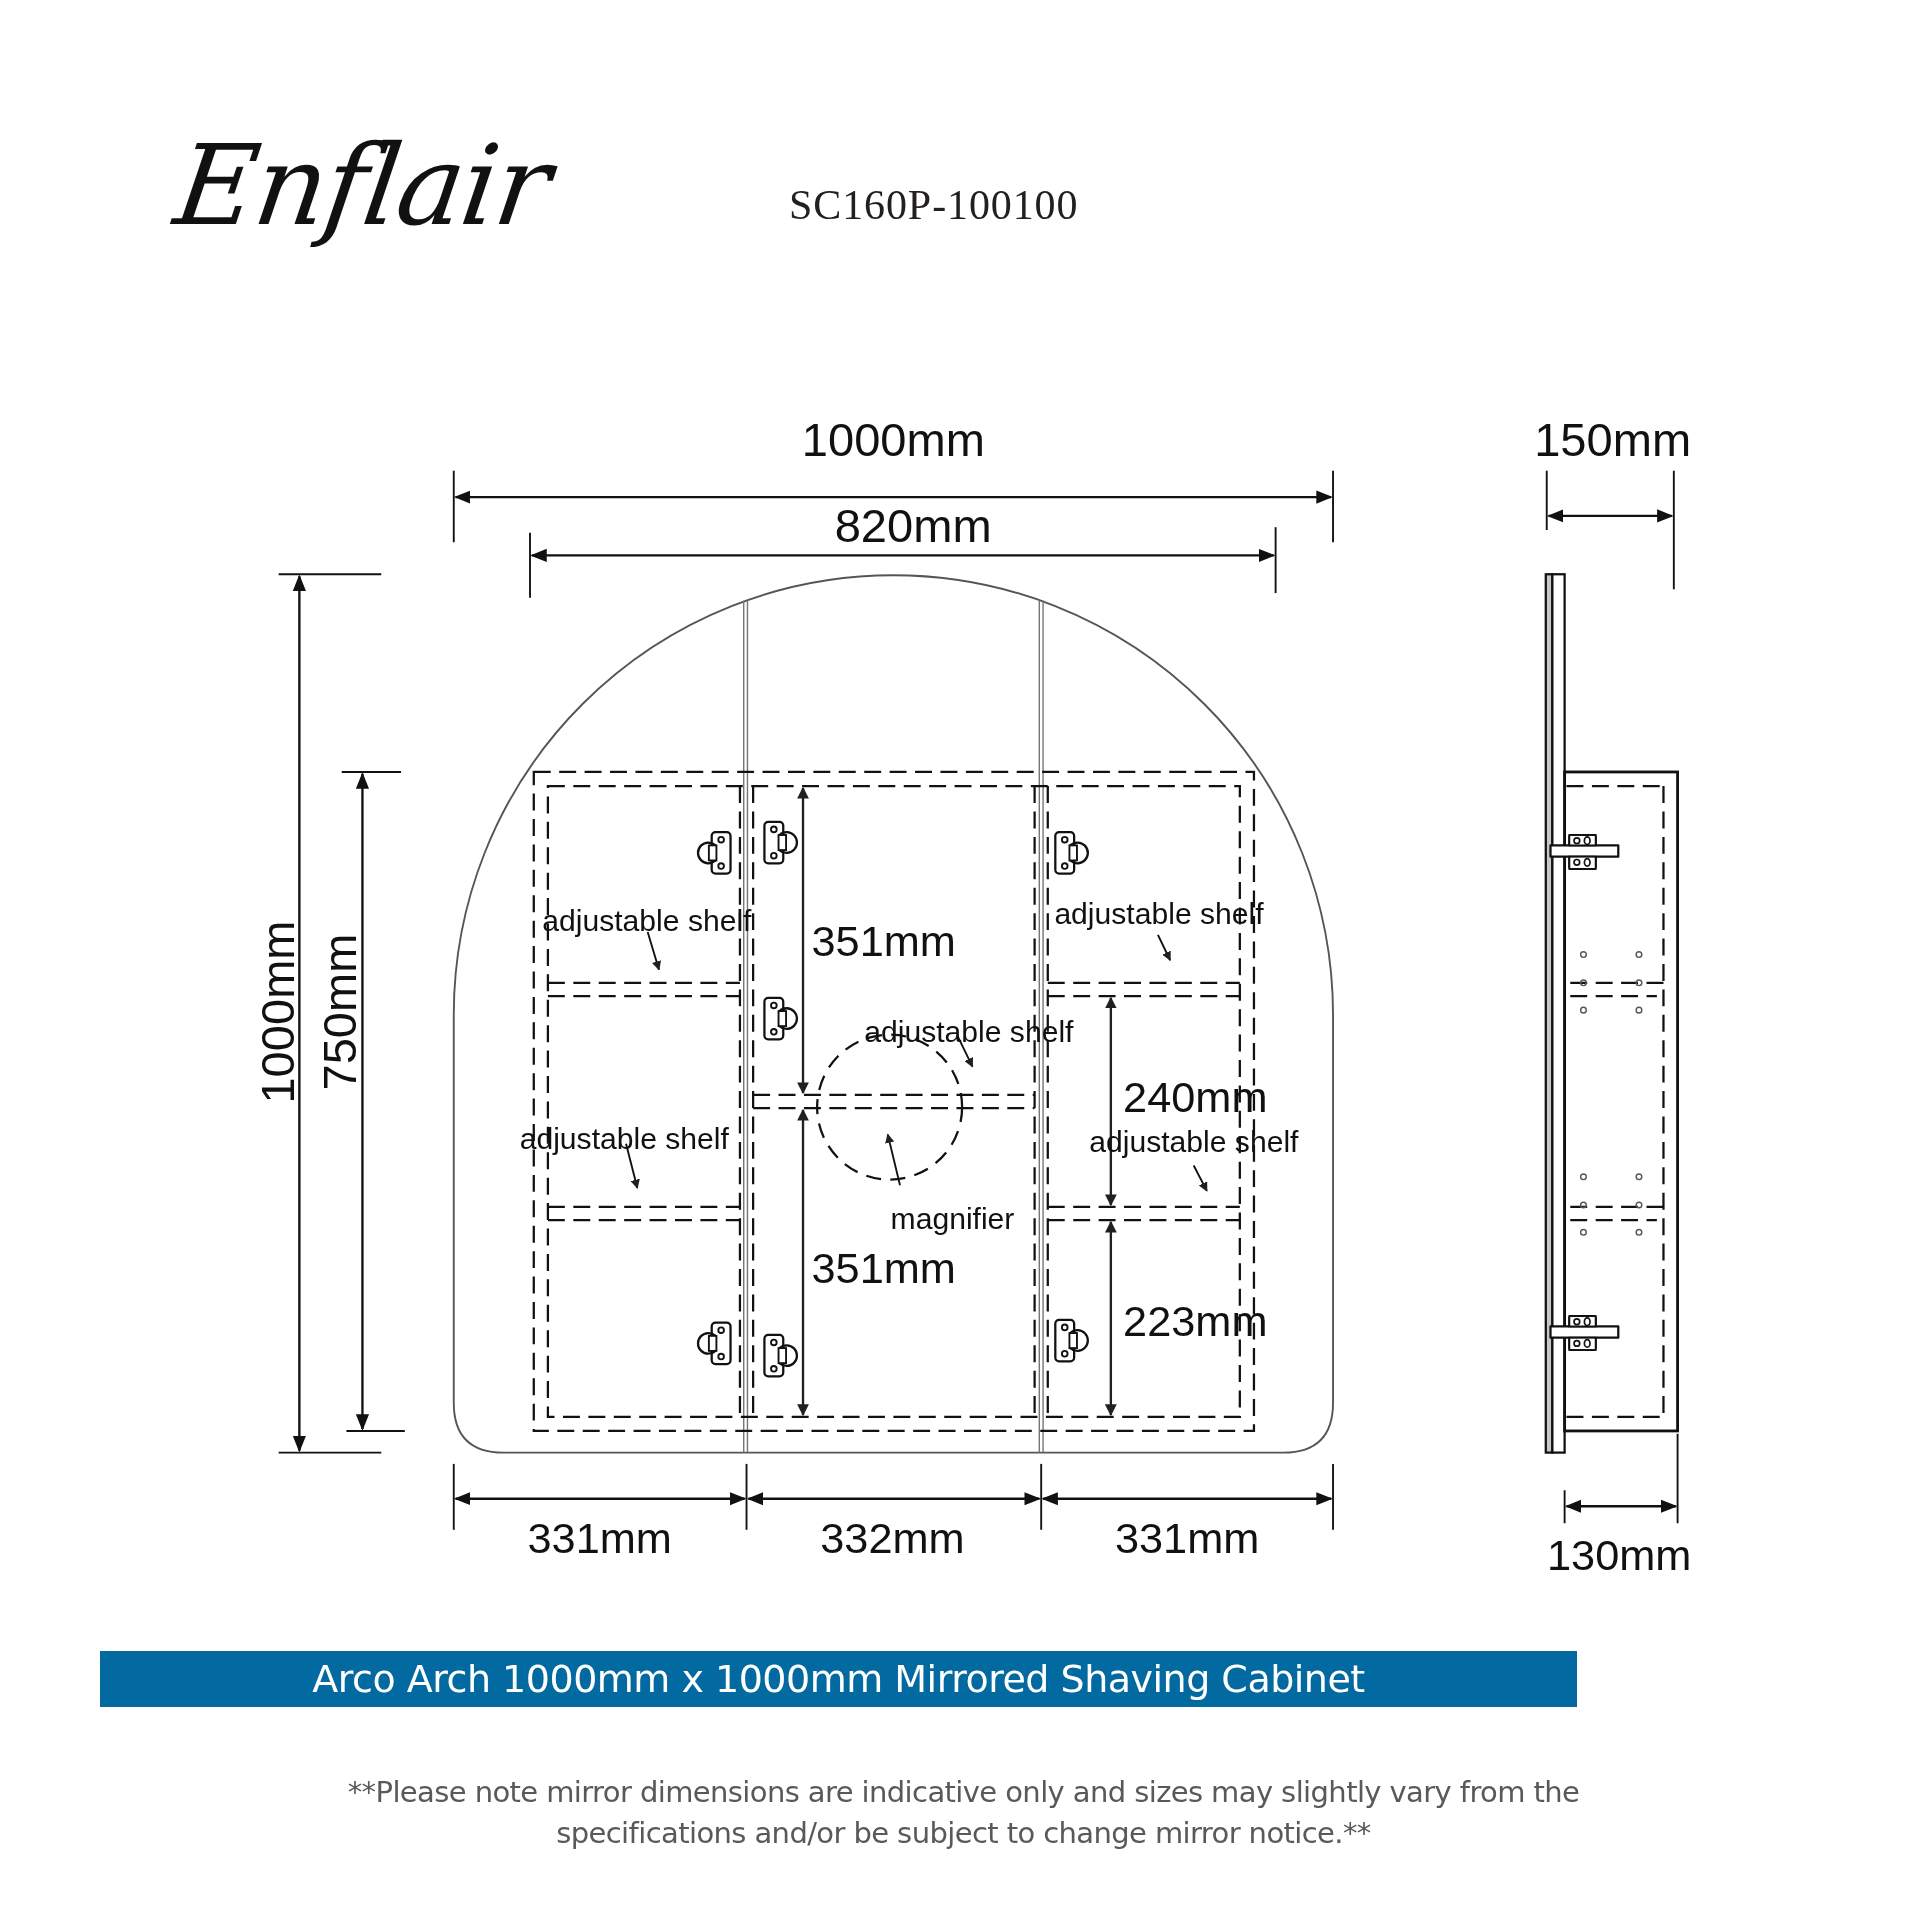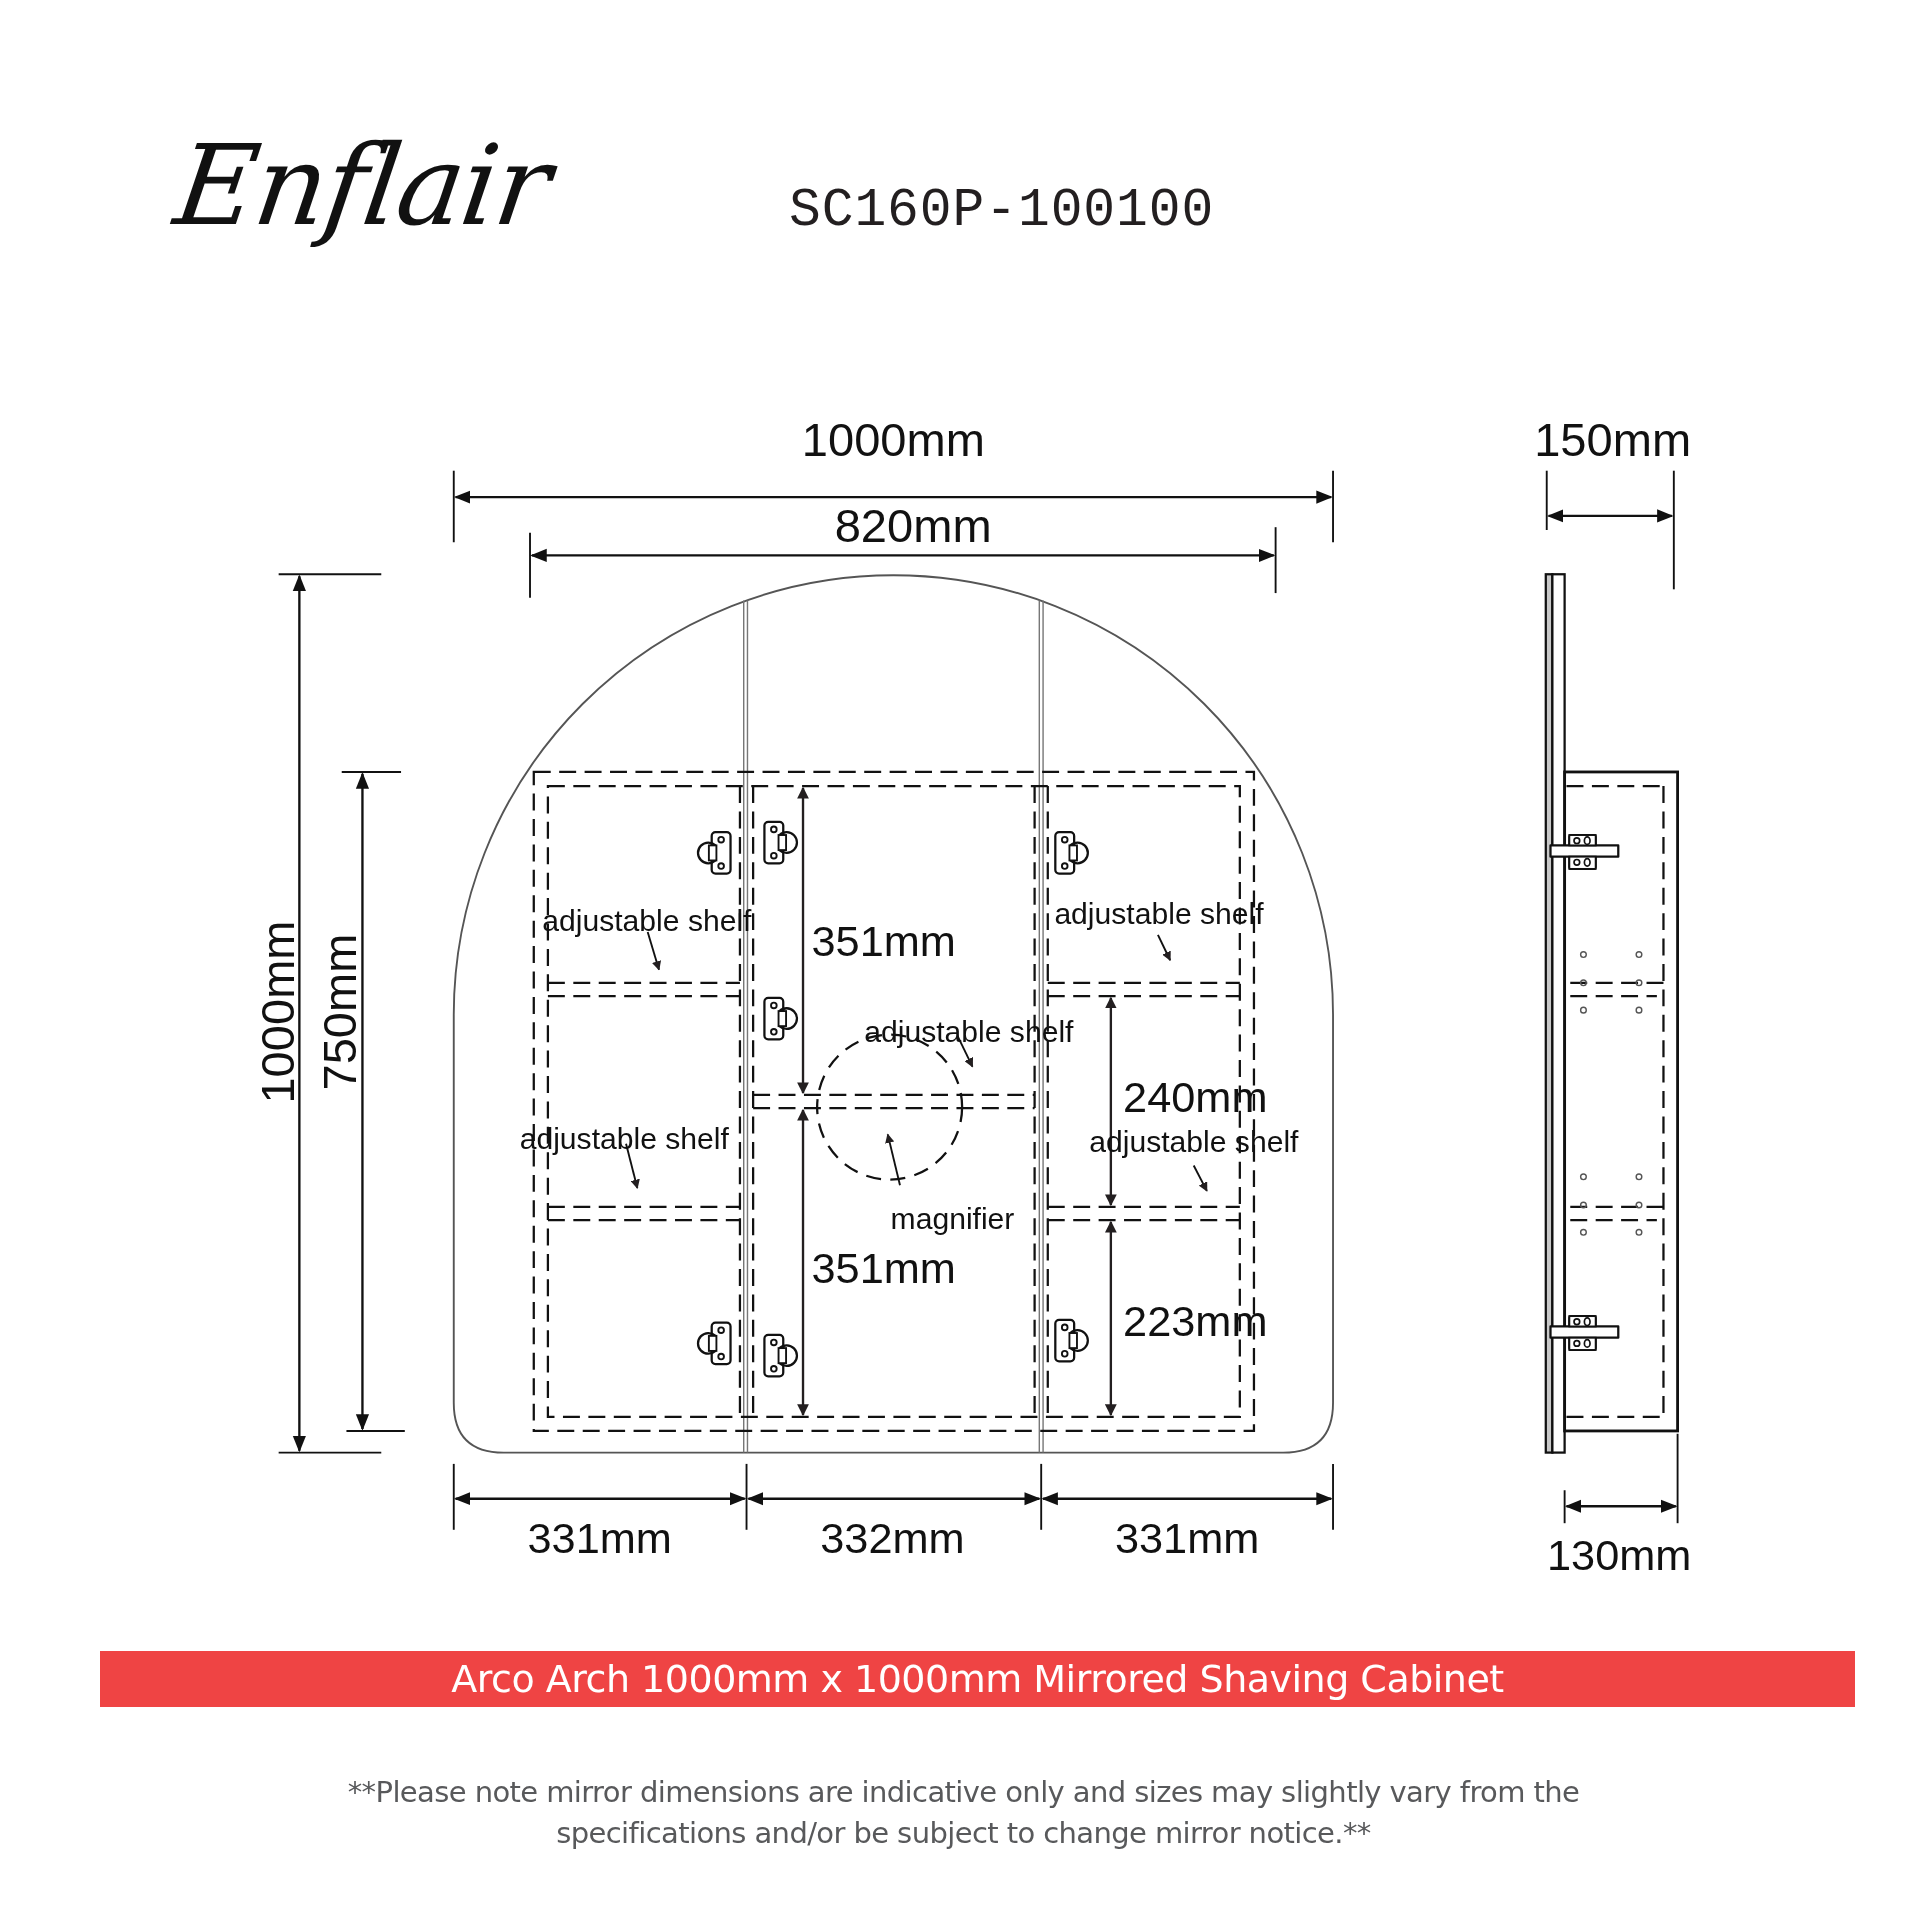--- a/index.html
+++ b/index.html
@@ -1,22 +1,22 @@
 <!DOCTYPE html>
 <html style="font-size:15px"><head>
 <meta charset="utf-8">
 <style>
   html, body { margin:0; padding:0; background:#ffffff; }
   body { width:1928px; height:1928px; position:relative; overflow:hidden; font-family:"Liberation Sans", sans-serif; color:#111; }
   .abs { position:absolute; }
   .logo { left:177px; top:121px; font-family:"DejaVu Serif", serif; font-style:italic; font-size:111px; letter-spacing:-1.9px; color:#111; transform:skewX(-8deg); }
-  .model { left:789px; top:181px; font-family:Liberation Mono, monospace; font-size:53px; color:#231f20; letter-spacing:0.9px; }
+  .model { left:789px; top:181px; font-family:Liberation Serif, serif; font-size:42px; color:#231f20; letter-spacing:0.9px; }
   svg.drawing { position:absolute; left:0; top:0; }
   .dimtext { font-family:"Liberation Sans", sans-serif; fill:#111; }
-  .banner { left:100px; top:1651px; width:1755px; height:56px; background:#ef4444; color:#fff; display:flex; align-items:center; justify-content:center; font-family:"DejaVu Sans", sans-serif; font-size:38px; letter-spacing:-0.5px; }
+  .banner { left:100px; top:1651px; width:1477px; height:56px; background:#0369a1; color:#fff; display:flex; align-items:center; justify-content:center; font-family:"DejaVu Sans", sans-serif; font-size:38px; letter-spacing:-0.5px; }
   .note { left:100px; top:1772px; width:1727px; text-align:center; font-family:"DejaVu Sans", sans-serif; font-size:29px; color:#58595b; line-height:41px; letter-spacing:-0.6px; }
   .note div { white-space:nowrap; }
 </style>
 </head>
 <body>
 
 <div class="abs logo">Enflair</div>
 <div class="abs model">SC160P-100100</div>
 
 <svg class="drawing" width="1928" height="1928" viewBox="0 0 2048 2048" xmlns="http://www.w3.org/2000/svg">

